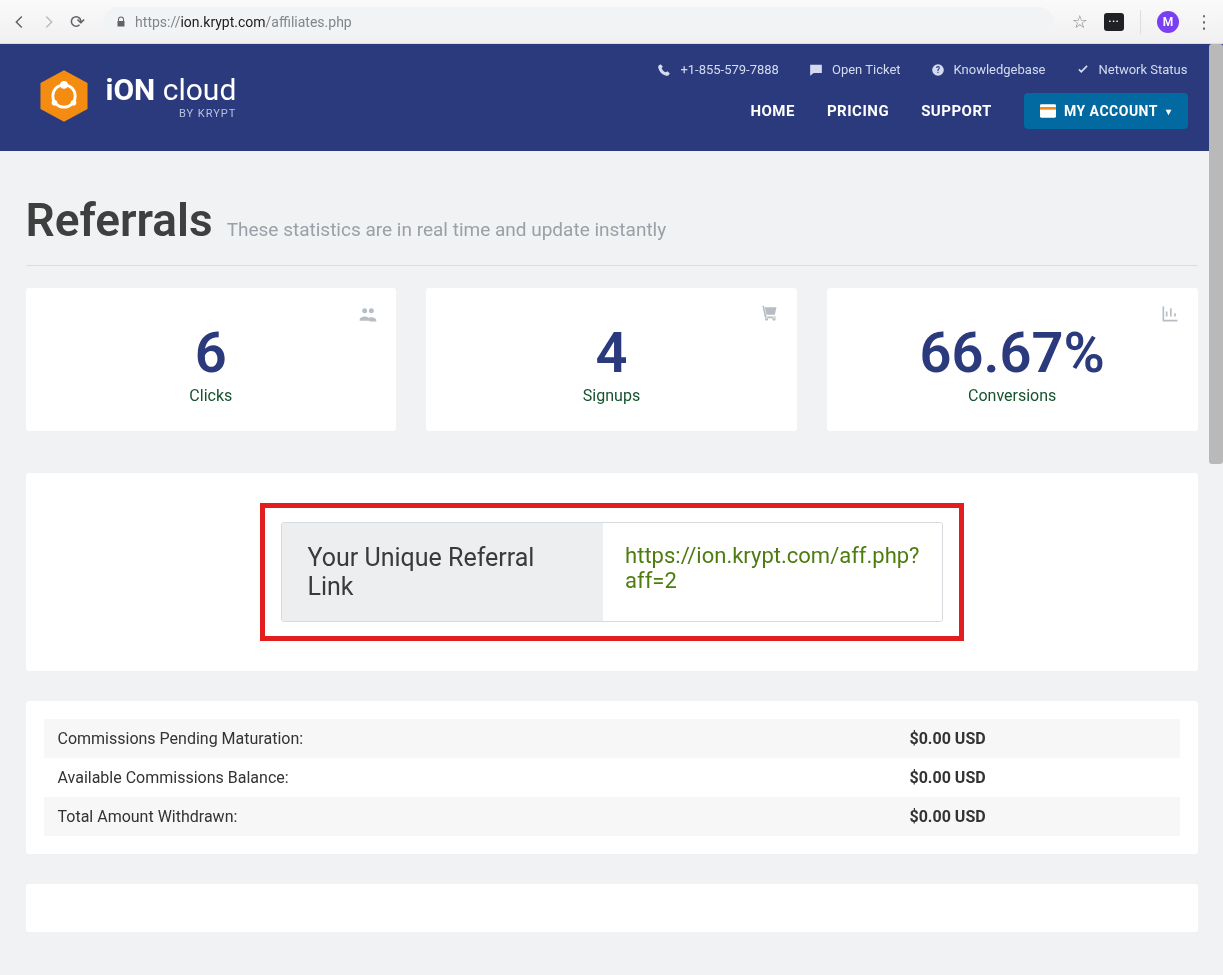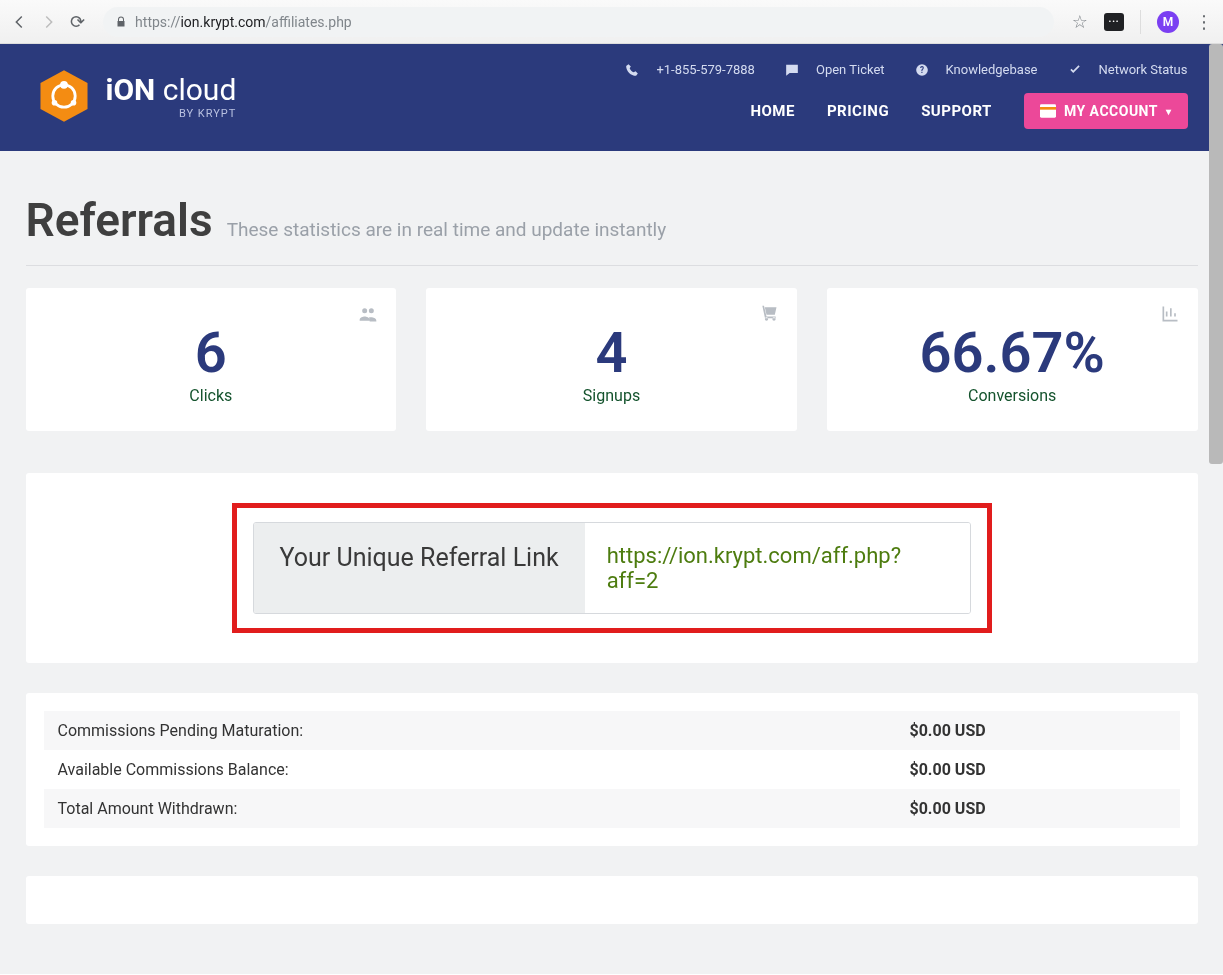--- a/index.html
+++ b/index.html
@@ -30,25 +30,25 @@
 .header { background: #2b3a7c; color: #fff; }
 .header-inner { max-width: 1200px; margin: 0 auto; padding: 18px 24px 22px 24px; display: flex; align-items: center; justify-content: space-between; }
 .brand { display:flex; align-items:center; gap: 14px; }
 .logo-hex { width: 56px; height: 56px; position: relative; }
 .brand-text { display:flex; flex-direction:column; }
 .brand-title { font-size: 30px; font-weight: 700; letter-spacing: 0; }
 .brand-title .light { font-weight: 400; }
 .brand-sub { font-size: 11px; color: #b8c0e0; text-align: right; letter-spacing: 1px; }
 .header-right { display:flex; flex-direction:column; align-items: flex-end; gap: 16px; }
 .topbar { display:flex; gap: 30px; font-size: 13px; color: #d4dbf0; }
-.topbar .item { display:flex; align-items:center; gap: 17px; cursor:pointer; }
+.topbar .item { display:flex; align-items:center; gap: 9px; cursor:pointer; }
 .topbar .item svg { width: 14px; height:14px; fill: currentColor; }
 .mainnav { display:flex; align-items:center; gap: 32px; }
 .mainnav a { color:#fff; font-weight:700; font-size: 15px; letter-spacing: 0.5px; cursor:pointer; }
-.account-btn { background: #ec4899; border-radius: 4px; padding: 10px 16px; display:flex; align-items:center; gap: 8px; font-weight:700; font-size: 14px; letter-spacing: 0.5px; cursor:pointer; }
+.account-btn { background: #0369a1; border-radius: 4px; padding: 10px 16px; display:flex; align-items:center; gap: 8px; font-weight:700; font-size: 14px; letter-spacing: 0.5px; cursor:pointer; }
 .account-btn .caret { font-size: 10px; }
 
 
 .masq { background: #4c5899; color: #fff; text-align:center; padding: 14px 0; font-size: 16px; cursor:pointer; }
 .masq svg { width: 16px; height: 16px; vertical-align: middle; fill: currentColor; margin-left: 4px; }
 
 
 .content { background: #f1f2f3; padding: 0 0 50px 0; }
 .container { max-width: 1180px; margin: 0 auto; padding: 0 4px; }
 .page-title-row { padding: 42px 0 18px 0; border-bottom: 1px solid #dcdde0; display:flex; align-items: baseline; gap: 14px; }
@@ -56,21 +56,21 @@
 .page-sub { font-size: 19px; color: #9aa0a8; }
 
 .stats { display:flex; gap: 30px; margin-top: 22px; }
 .stat-card { flex:1; background: #fff; border-radius: 3px; padding: 28px 28px 26px 28px; position: relative; text-align:center; }
 .stat-ico { position:absolute; top: 16px; right: 18px; color: #b8bdc4; }
 .stat-ico svg { width: 20px; height: 20px; fill: currentColor; }
 .stat-val { font-size: 56px; font-weight: 600; color: #2b3a7c; margin-top: 4px; }
 .stat-label { color: #14532d; font-size: 16px; }
 
 .ref-card { background:#fff; margin-top: 42px; padding: 30px 24px; border-radius: 3px; }
-.ref-box { border: 5px solid #e11d1d; width: 760px; margin: 0 auto; padding: 14px 16px; }
+.ref-box { border: 5px solid #e11d1d; width: 704px; margin: 0 auto; padding: 14px 16px; }
 .ref-inner { display:flex; border: 1px solid #d6d9dd; border-radius: 3px; overflow:hidden; }
 .ref-label { background: #eceeef; padding: 20px 26px; font-size: 25px; color: #3a3a3a; }
 .ref-link { flex:1; background:#fff; padding: 20px 22px; font-size: 22px; color: #4d7c0f; }
 
 .balance-card { background:#fff; margin-top: 30px; padding: 18px 18px; border-radius: 3px; }
 .bal-table { width: 100%; border-collapse: collapse; }
 .bal-table tr:nth-child(odd) { background: #f7f7f8; }
 .bal-table td { padding: 10px 14px; font-size: 16px; color: #333; }
 .bal-table td:first-child { width: 75%; }
 .bal-table td:last-child { font-weight: 700; text-align:left; }

